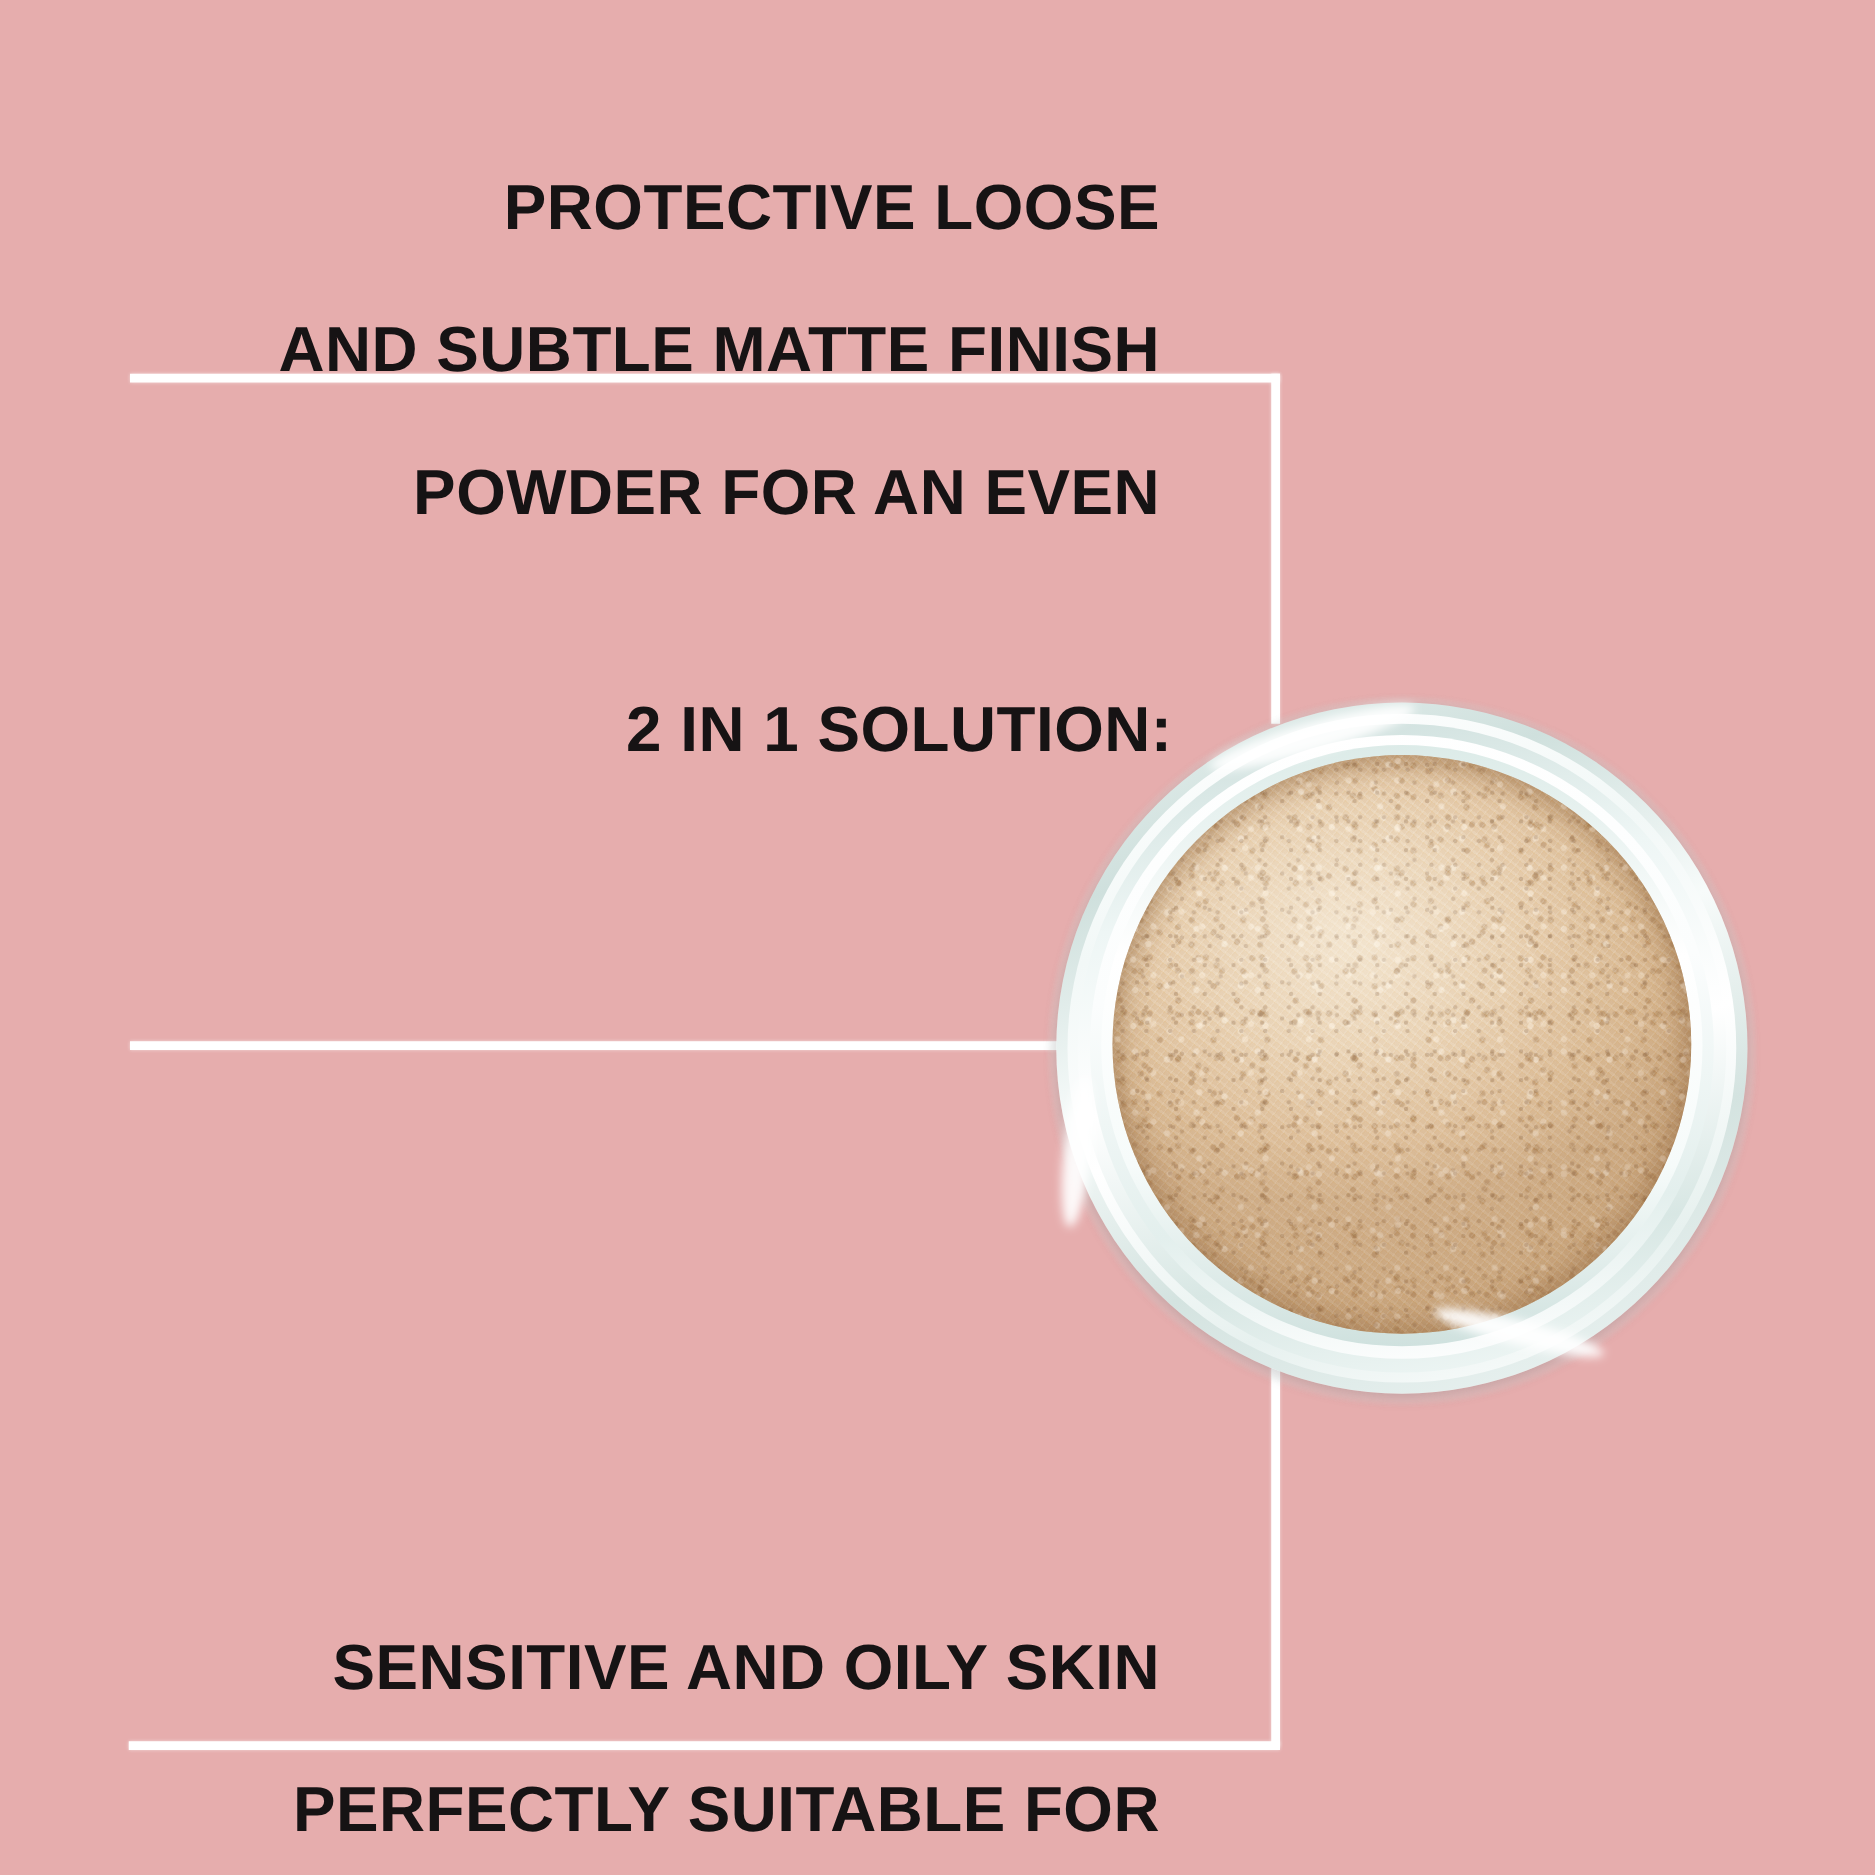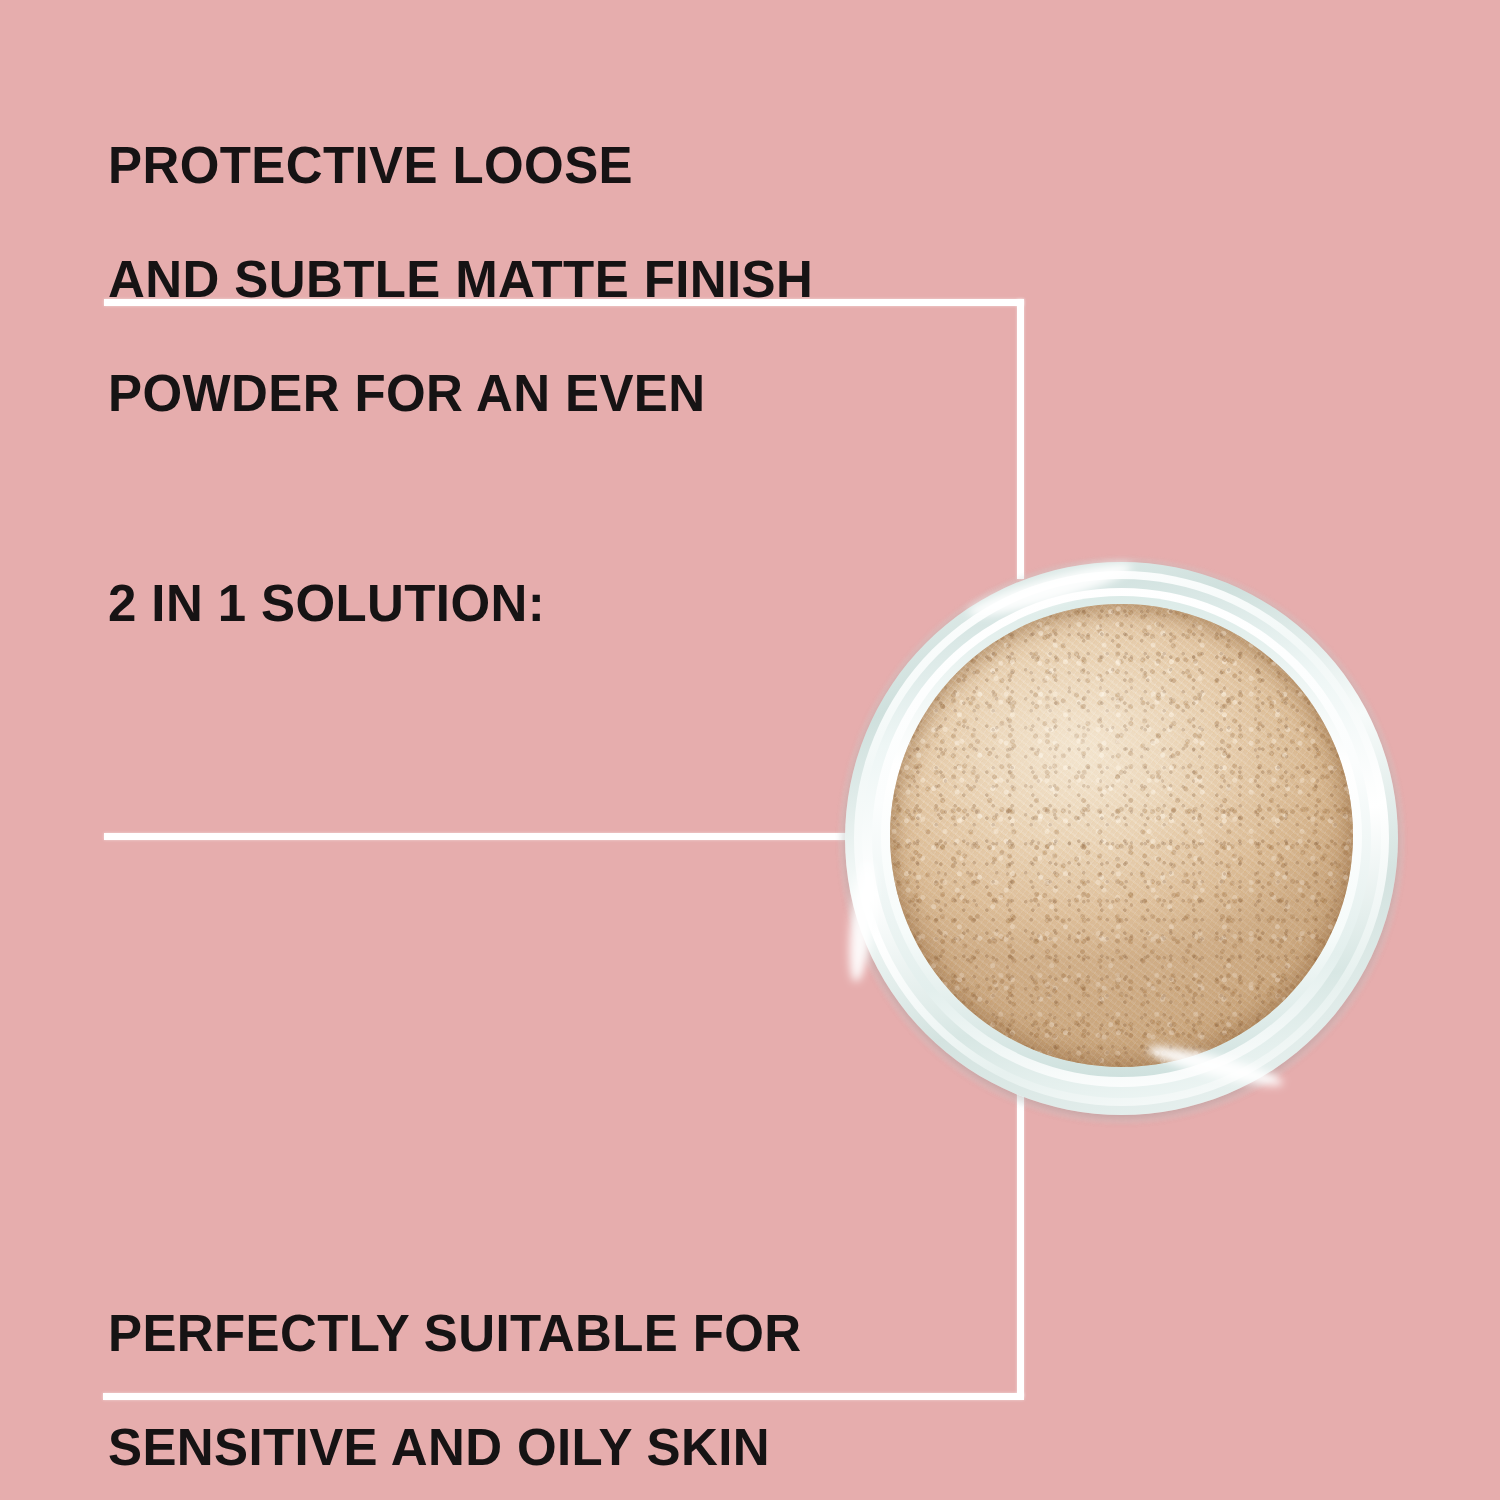--- a/index.html
+++ b/index.html
@@ -58,24 +58,24 @@
     position: absolute;
     color: #161314;
     font-weight: 700;
     letter-spacing: 0.4px;
     line-height: 57px;
     font-size: 51px;
     white-space: pre-line;
     text-transform: uppercase;
   }
   .copy-1 { left: 108px; top: 80px;   width: 820px; }
-  .copy-2 { left: 108px; top: 518px;  width: 830px; }
+  .copy-2 { left: 108px; top: 498px;  width: 830px; }
   .copy-3 { left: 108px; top: 1248px; width: 820px; }
 
-  .copy .line { display: block; }
+  .copy .line { display: block; text-align: right; }
 
   
   #jar {
     position: absolute;
     left: 845px;
     top: 562px;
     width: 553px;
     height: 553px;
     border-radius: 50%;
   }
@@ -219,22 +219,22 @@
     <span class="line">PROTECTIVE LOOSE</span>
     <span class="line">AND SUBTLE MATTE FINISH</span>
     <span class="line">POWDER FOR AN EVEN</span>
   </div>
 
   <div class="copy copy-2">
     <span class="line">2 IN 1 SOLUTION:</span>
   </div>
 
   <div class="copy copy-3">
+    <span class="line">SENSITIVE AND OILY SKIN</span>
     <span class="line">PERFECTLY SUITABLE FOR</span>
-    <span class="line">SENSITIVE AND OILY SKIN</span>
   </div>
 
   <div id="jar">
     <div class="jar-layer jar-shadow"></div>
     <div class="jar-layer jar-ring-1"></div>
     <div class="jar-layer jar-ring-2"></div>
     <div class="jar-layer jar-ring-3"></div>
     <div class="jar-layer jar-ring-4"></div>
     <div class="jar-layer jar-ring-5"></div>
     <div class="jar-layer jar-powder">

